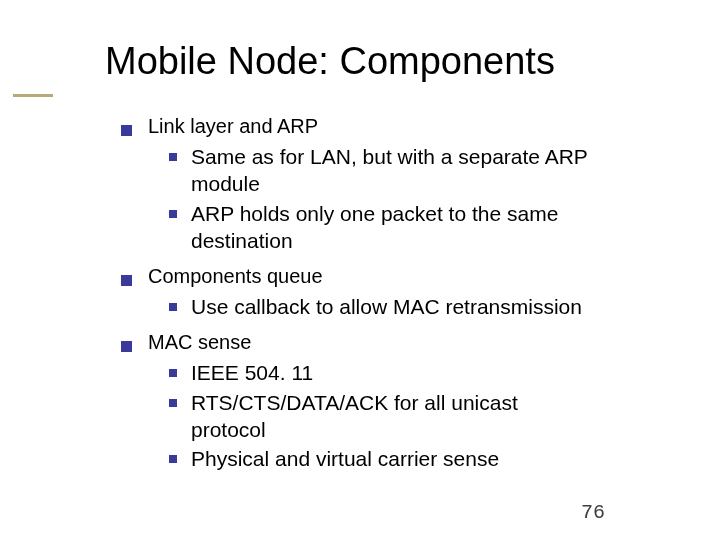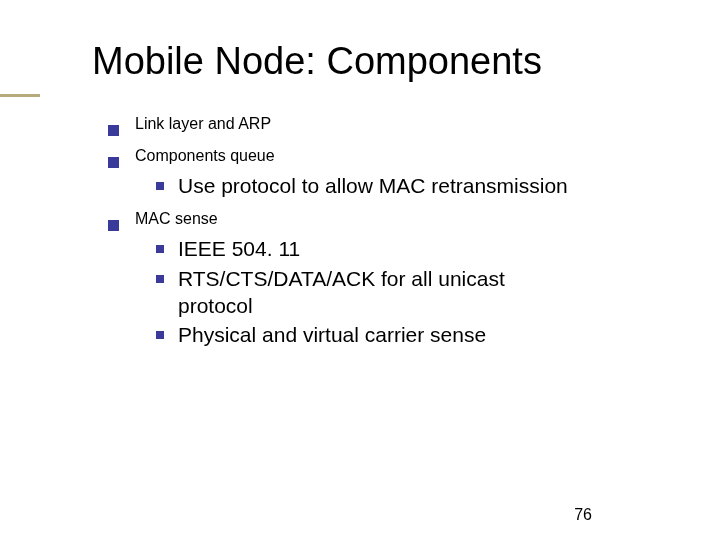--- a/index.html
+++ b/index.html
@@ -10,20 +10,21 @@
     background: #ffffff;
     font-family: Verdana, Geneva, sans-serif;
     color: #000000;
     overflow: hidden;
   }
   .slide {
     position: relative;
     width: 616px;
     height: 540px;
     box-sizing: border-box;
+    margin-left: 13px;
   }
   .title {
     position: absolute;
     left: 92px;
     top: 40px;
     font-size: 38px;
     font-weight: 400;
     letter-spacing: 0px;
   }
   .accent-line {
@@ -48,21 +49,21 @@
   }
   .l1 .bullet {
     width: 11px;
     height: 11px;
     background: #3a3a9a;
     margin-top: 11px;
     margin-right: 16px;
     flex-shrink: 0;
   }
   .l1 .text {
-    font-size: 16px;
+    font-size: 20px;
     line-height: 1.25;
   }
   .l2-group {
     margin-left: 48px;
     margin-top: 4px;
     margin-bottom: 10px;
   }
   .l2 {
     display: flex;
     align-items: flex-start;
@@ -77,48 +78,57 @@
     flex-shrink: 0;
   }
   .l2 .text {
     font-size: 21px;
     line-height: 1.3;
   }
   .page-num {
     position: absolute;
     right: 24px;
     bottom: 16px;
-    font-size: 16px;
-    color: #000000;
+    font-size: 20px;
+    color: #404040;
+    font-family: Liberation Mono, monospace;
   }
 </style>
 </head>
 <body>
 
 <div class="slide">
   <div class="accent-line"></div>
   <div class="title">Mobile Node: Components</div>
 
   <div class="body">
 
     <div class="l1">
       <div class="bullet"></div>
       <div class="text">Link layer and ARP</div>
     </div>
     <div class="l2-group">
+      <div class="l2">
+        <div class="bullet"></div>
+        <div class="text">Same as for LAN, but with a separate ARP module</div>
+      </div>
+      <div class="l2">
+        <div class="bullet"></div>
+        <div class="text">ARP holds only one packet to the same destination</div>
+      </div>
     </div>
 
     <div class="l1">
       <div class="bullet"></div>
       <div class="text">Components queue</div>
     </div>
     <div class="l2-group">
       <div class="l2">
         <div class="bullet"></div>
-        <div class="text">Use protocol to allow MAC retransmission</div>
+        <div class="text">Use callback to allow MAC retransmission</div>
       </div>
     </div>
 
     <div class="l1">
       <div class="bullet"></div>
       <div class="text">MAC sense</div>
     </div>
     <div class="l2-group">
       <div class="l2">
         <div class="bullet"></div>

